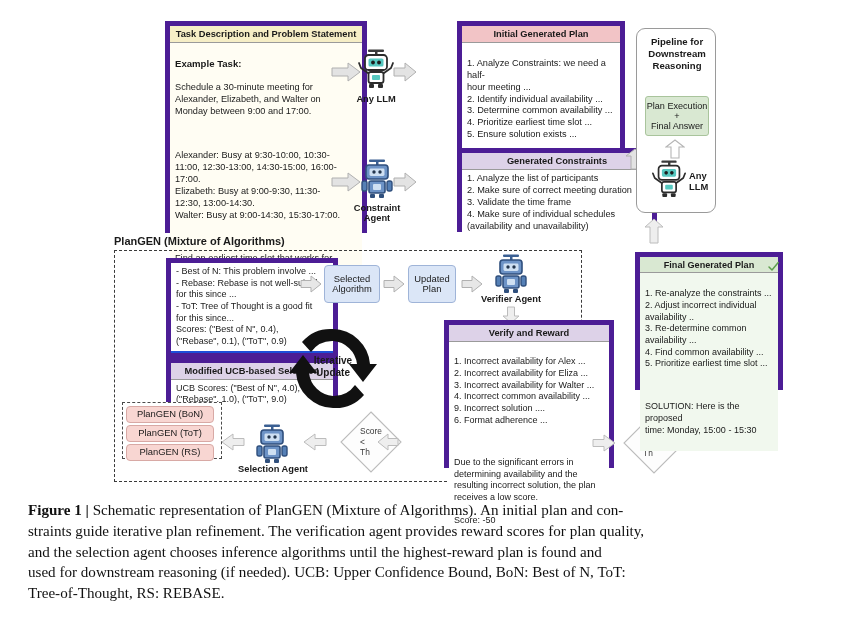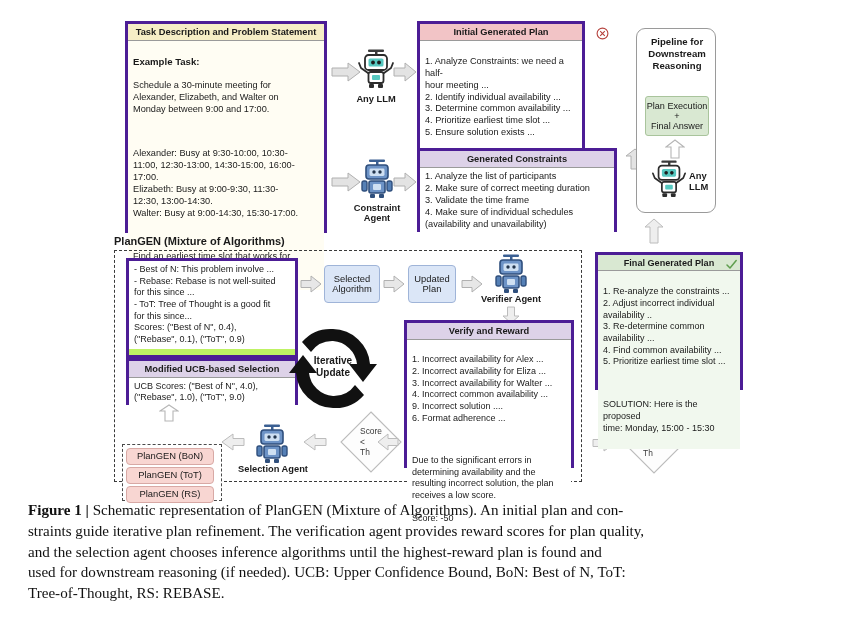--- a/index.html
+++ b/index.html
@@ -1,21 +1,21 @@
 <!DOCTYPE html>
 <html><head>
 <meta charset="utf-8">
 <style>
   html,body{margin:0;padding:0;background:#ffffff;}
   body{width:860px;height:638px;position:relative;font-family:"Liberation Sans",sans-serif;color:#1a1a1a;overflow:hidden;}
   #stage{position:absolute;left:0;top:0;width:860px;height:638px;}
   .abs{position:absolute;box-sizing:border-box;}
 
   
-  .card{border:3px solid #4c1d95;background:#bef264;}
+  .card{border:5px solid #4c1d95;background:#1d4ed8;margin-left:40px;}
   .card-hd{font-weight:bold;font-size:9.3px;text-align:center;padding:2.5px 2px;border-bottom:1px solid #9a9a9a;line-height:1.15;position:relative;}
   .card-bd{font-size:9.2px;line-height:1.3;padding:3px 4px 3px 5px;white-space:pre-line;}
 
   .hd-yellow{background:#f6eec6;}
   .hd-pink{background:#f2c4c6;}
   .hd-purple{background:#ddd2e8;}
   .hd-green{background:#d9e8d2;}
 
   .bd-yellow{background:#fffdf3;}
   .bd-white{background:#ffffff;}
@@ -227,21 +227,21 @@
     <div class="card-bd bd-white" style="white-space:pre-line;font-size:9.0px;">UCB Scores: ("Best of N", 4.0),
 ("Rebase", 1.0), ("ToT", 9.0)</div>
   </div>
 
   <div class="abs arrow" style="left:159px;top:404px;">
     <svg width="20" height="18" viewBox="0 0 20 18">
         <path d="M6 17 V7 H1 L10 1 L19 7 H14 V17 Z" fill="#ffffff" stroke="#b6b6b6" stroke-width="1.1"></path>
       </svg>
   </div>
 
-  <div class="abs dashed-thin" style="left:122px;top:444px;width:100px;height:57px;padding:3px;">
+  <div class="abs dashed-thin" style="left:122px;top:402px;width:100px;height:57px;padding:3px;">
     <div class="pill pill-pink" style="width:86px;height:15px;margin:0 0 2px 0;">PlanGEN (BoN)</div>
     <div class="pill pill-pink" style="width:86px;height:15px;margin:0 0 2px 0;">PlanGEN (ToT)</div>
     <div class="pill pill-pink" style="width:86px;height:15px;">PlanGEN (RS)</div>
   </div>
 
   <div class="abs arrow" style="left:300px;top:275px;">
     <svg width="22" height="18" viewBox="0 0 22 18">
         <path d="M1 5.5 H11 V1 L21 9 L11 17 V12.5 H1 Z" fill="#e7e7e7" stroke="#b0b0b0" stroke-width="1"></path>
       </svg>
   </div>

